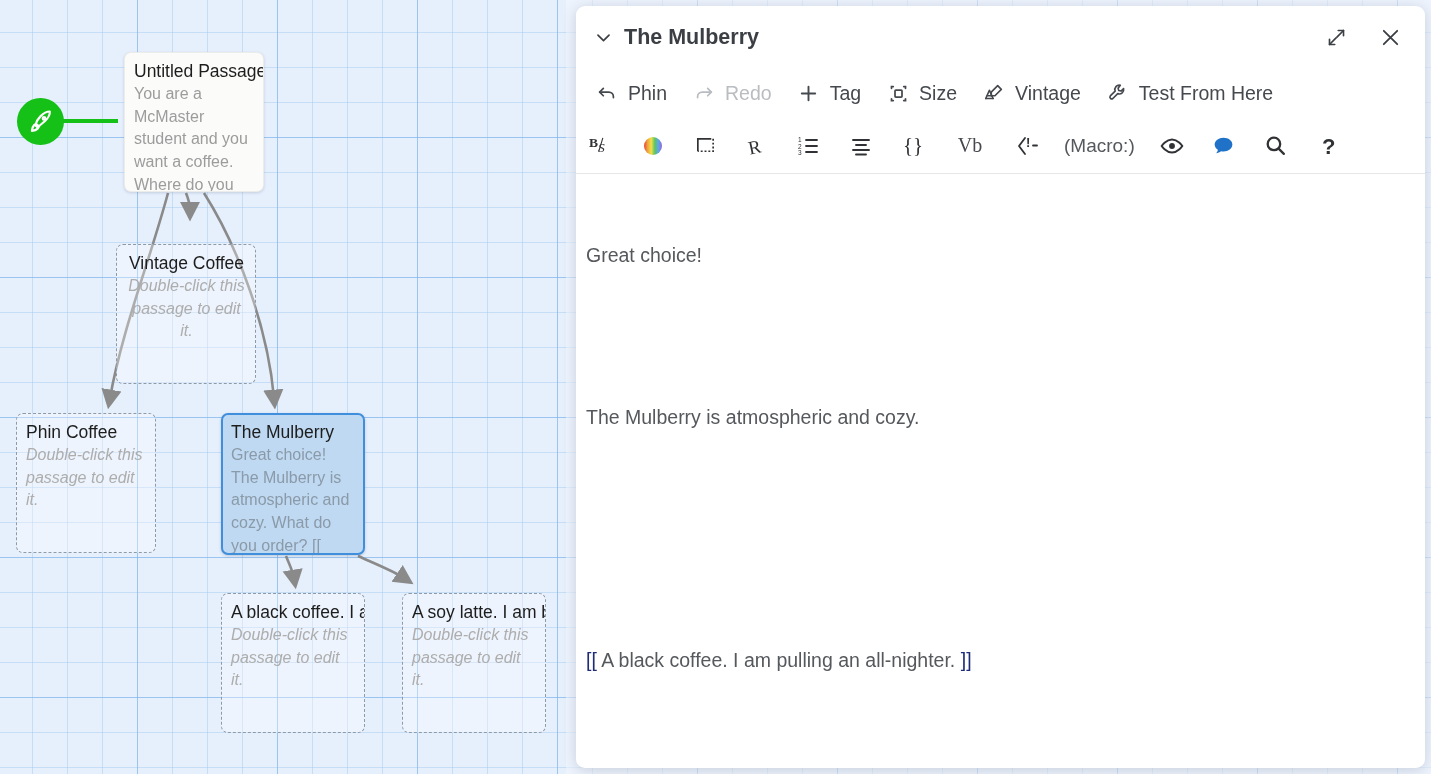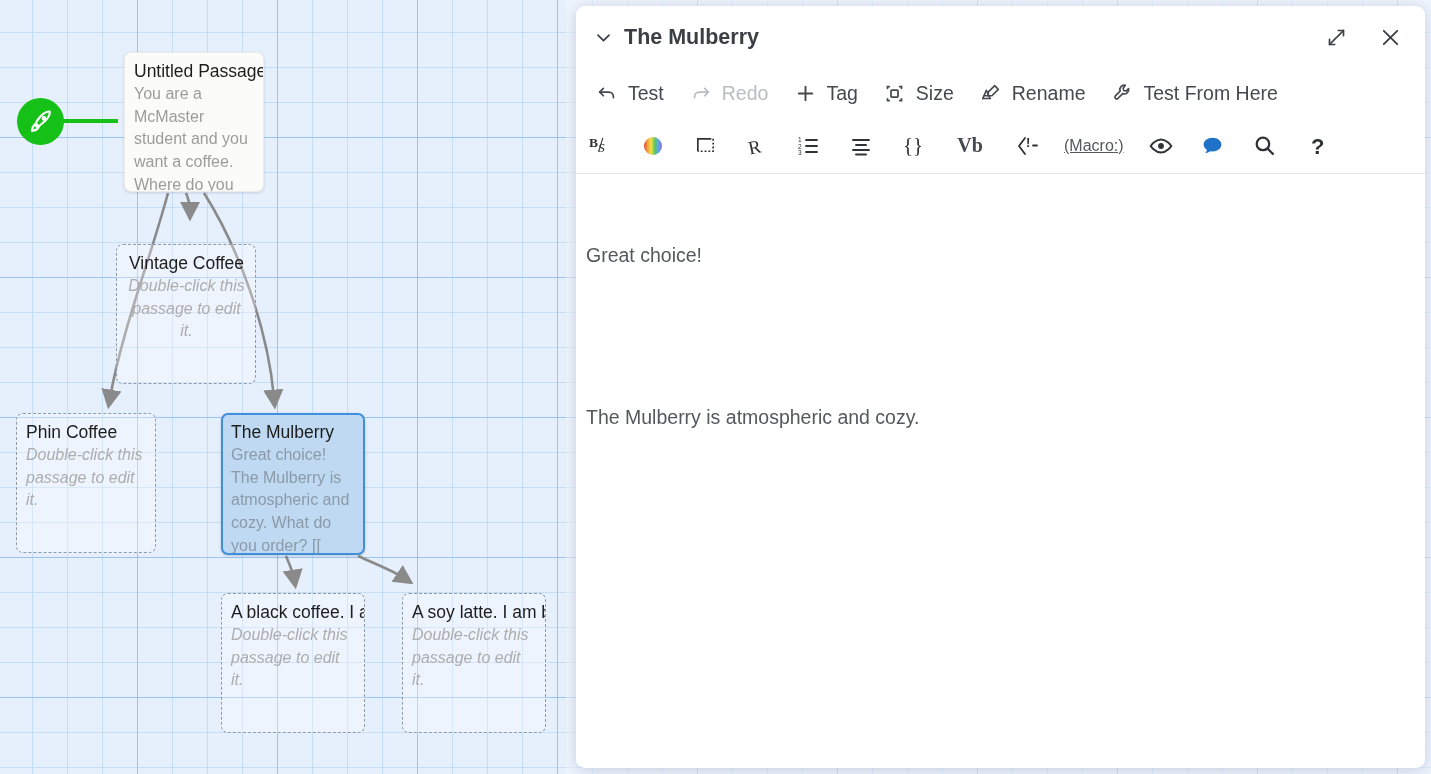--- a/index.html
+++ b/index.html
@@ -202,25 +202,24 @@
     width: 30px; height: 38px;
     display: flex;
     align-items: center;
     justify-content: center;
     color: #303235;
     cursor: pointer;
     flex: 0 0 auto;
   }
   .fmt-gap { width: 22px; flex: 0 0 auto; }
   .fmt-text {
-    font-size: 16px;
+    font-size: 19px;
     color: #55585c;
     white-space: nowrap;
     cursor: pointer;
-    text-decoration: underline;
   }
 
   .editor-body {
     flex: 1 1 auto;
     padding: 14px 18px 18px 10px;
     overflow: hidden;
   }
   .code {
     font-size: 19.5px;
     line-height: 27px;
@@ -323,21 +322,21 @@
 
     <div class="toolbar-row toolbar-row1">
 
       <div class="tb-item">
         <span class="tb-ico">
           <svg width="22" height="22" viewBox="0 0 24 24" fill="none" stroke="currentColor" stroke-width="1.9" stroke-linecap="round" stroke-linejoin="round">
             <path d="M8 7L4 11l4 4"></path>
             <path d="M4 11h10a5 5 0 0 1 5 5v1"></path>
           </svg>
         </span>
-        <span class="tb-label">Test</span>
+        <span class="tb-label">Phin</span>
       </div>
 
       <div class="tb-item disabled">
         <span class="tb-ico">
           <svg width="22" height="22" viewBox="0 0 24 24" fill="none" stroke="currentColor" stroke-width="1.9" stroke-linecap="round" stroke-linejoin="round">
             <path d="M16 7l4 4-4 4"></path>
             <path d="M20 11H10a5 5 0 0 0-5 5v1"></path>
           </svg>
         </span>
         <span class="tb-label">Redo</span>
@@ -364,21 +363,21 @@
 
       <div class="tb-item">
         <span class="tb-ico">
           <svg width="22" height="22" viewBox="0 0 24 24" fill="none" stroke="currentColor" stroke-width="1.8" stroke-linecap="round" stroke-linejoin="round">
             <path d="M3 18h8"></path>
             <path d="M3 18l4-9 4 9"></path>
             <path d="M4.6 15h4.8"></path>
             <path d="M16 4l4 4-7 7h-4v-4z"></path>
           </svg>
         </span>
-        <span class="tb-label">Rename</span>
+        <span class="tb-label">Vintage</span>
       </div>
 
       <div class="tb-item">
         <span class="tb-ico">
           <svg width="22" height="22" viewBox="0 0 24 24" fill="none" stroke="currentColor" stroke-width="1.8" stroke-linecap="round" stroke-linejoin="round">
             <path d="M14.5 3.5a4.8 4.8 0 0 0-5.6 6.4L3.6 15.2a2 2 0 0 0 2.8 2.8l5.3-5.3a4.8 4.8 0 0 0 6.4-5.6l-2.8 2.8-2.5-.7-.7-2.5z"></path>
           </svg>
         </span>
         <span class="tb-label">Test From Here</span>
       </div>
@@ -449,21 +448,21 @@
       </div>
 
       <div class="fmt-gap"></div>
 
       <div class="fmt-btn">
         <span style="font-family:'Liberation Serif', serif; font-size:21px; color:#303235;">{}</span>
       </div>
 
       <div class="fmt-gap"></div>
 
-      <div class="fmt-btn" style="width:40px;font-weight:bold;">
+      <div class="fmt-btn" style="width:40px;">
         <span style="font-family:'Liberation Serif', serif; font-size:20px; color:#45484c;">Vb</span>
       </div>
 
       <div class="fmt-gap"></div>
 
       <div class="fmt-btn">
         <svg width="26" height="26" viewBox="0 0 26 26">
           <path d="M11 5 L5 13 L11 21" fill="none" stroke="#303235" stroke-width="1.8" stroke-linecap="round" stroke-linejoin="round"></path>
           <text x="12" y="14" font-family="'Liberation Sans', sans-serif" font-size="13" font-weight="bold" fill="#303235">!</text>
           <path d="M19 12.5h4" stroke="#303235" stroke-width="1.8" stroke-linecap="round"></path>
@@ -509,18 +508,19 @@
       </div>
     </div>
 
     <div class="editor-body">
       <div class="code">
         <span class="ln">Great choice!</span>
         <span class="ln">&nbsp;</span>
         <span class="ln">The Mulberry is atmospheric and cozy.</span>
         <span class="ln">&nbsp;</span>
         <span class="ln">&nbsp;</span>
+        <span class="ln"><span class="br">[[</span><span> A black coffee. I am pulling an all-nighter. </span><span class="br">]]</span></span>
         
       </div>
     </div>
 
   </div>
 </div>
 
 </body></html>

